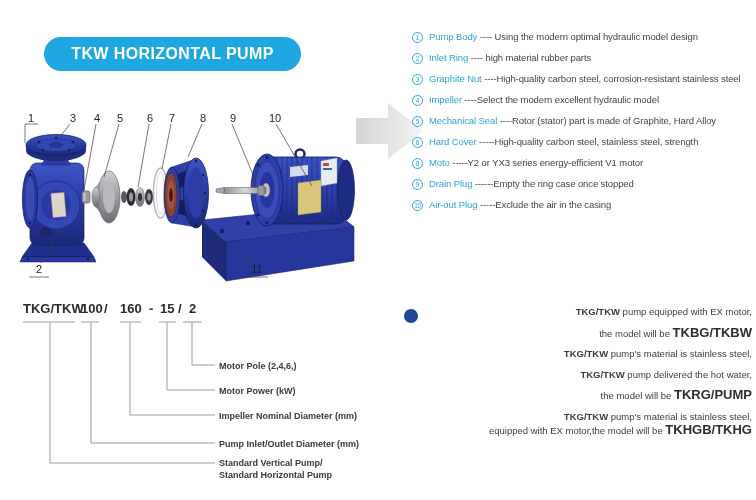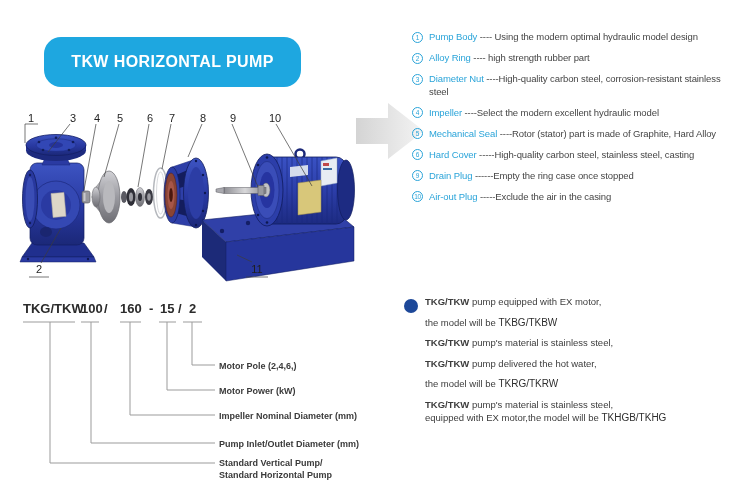--- a/index.html
+++ b/index.html
@@ -2,21 +2,21 @@
 <html style="--banner_blue: #1ea7e0; --list_cyan: #2aa4d9; --bullet_blue: #1d4899; --pump_blue: #2c3da5; --label_yellow: #d8c77a; --line_gray: #9b9b9b;"><head>
 <meta charset="utf-8">
 <style>
   html,body{margin:0;padding:0;}
   body{
     width:756px;height:500px;position:relative;background:#ffffff;overflow:hidden;
     font-family:"Liberation Sans",sans-serif;color:#3f3f3f;
   }
   
   .banner{
-    position:absolute;left:44px;top:37px;width:257px;height:50px;
+    position:absolute;left:44px;top:37px;width:257px;height:34px;
     background:var(--banner_blue,#1ea7e0);border-radius:17px;
     display:flex;align-items:center;justify-content:center;
   }
   .banner span{color:#ffffff;font-weight:bold;font-size:16px;letter-spacing:.4px;}
   
   .diagram{position:absolute;left:10px;top:95px;width:420px;height:200px;}
   .diagram text{font-family:"Liberation Sans",sans-serif;font-size:11px;fill:#1f1f1f;}
   
   .parts{position:absolute;left:412px;top:31px;width:330px;list-style:none;margin:0;padding:0;}
   .parts li{
@@ -29,27 +29,27 @@
     color:var(--list_cyan,#2aa4d9);font-size:6.5px;line-height:9px;text-align:center;
     letter-spacing:-.3px;
   }
   .pname,.cyan{color:var(--list_cyan,#2aa4d9);}
   
   .modelcode{position:absolute;left:20px;top:295px;width:352px;height:198px;}
   .modelcode text{font-family:"Liberation Sans",sans-serif;}
   .code-seg{font-size:13px;font-weight:bold;fill:#2b2b2b;}
   .code-label{font-size:9px;font-weight:bold;fill:#3a3a3a;}
   
-  .variants{position:absolute;left:400px;top:296px;width:352px;padding-left:25px;box-sizing:border-box;}
+  .variants{position:absolute;left:400px;top:306px;width:352px;padding-left:25px;box-sizing:border-box;text-align:right;}
   .bullet{position:absolute;left:4px;top:3px;width:14px;height:14px;border-radius:50%;
     background:var(--bullet_blue,#1d4899);}
   .vline{font-size:9.5px;line-height:12px;margin-bottom:8.5px;color:#3c3c3c;}
   .vline.tight{margin-bottom:1px;}
   .vprefix{font-weight:bold;}
-  .vcode{font-weight:normal;font-size:10px;color:#2e2e2e;}
+  .vcode{font-weight:bold;font-size:13px;color:#2e2e2e;}
 </style>
 </head>
 <body>
 
 <div class="banner">
   <span>TKW HORIZONTAL PUMP</span>
 </div>
 
 <svg class="diagram" viewBox="0 0 420 200">
   <defs>
@@ -234,25 +234,26 @@
     <text x="193" y="27">8</text>
     <text x="223" y="27">9</text>
     <text x="265" y="27">10</text>
     <text x="29" y="178">2</text>
     <text x="247" y="178">11</text>
   </g>
 </svg>
 
 <ul class="parts" id="parts-list">
     <li class="part-item"><span class="circ">1</span><span class="pname">Pump Body</span><span class="pdesc"> ---- Using the modern optimal hydraulic model design</span></li>
-    <li class="part-item"><span class="circ">2</span><span class="pname">Alloy Ring</span><span class="pdesc"> ---- high strength rubber part</span></li>
-    <li class="part-item"><span class="circ">3</span><span class="pname">Diameter Nut</span><span class="pdesc"> ----High-quality carbon steel, corrosion-resistant stainless steel</span></li>
+    <li class="part-item"><span class="circ">2</span><span class="pname">Inlet Ring</span><span class="pdesc"> ---- high material rubber parts</span></li>
+    <li class="part-item"><span class="circ">3</span><span class="pname">Graphite Nut</span><span class="pdesc"> ----High-quality carbon steel, corrosion-resistant stainless steel</span></li>
     <li class="part-item"><span class="circ">4</span><span class="pname">Impeller</span><span class="pdesc"> ----Select the modern excellent hydraulic model</span></li>
     <li class="part-item"><span class="circ">5</span><span class="pname">Mechanical Seal</span><span class="pdesc"> ----Rotor (stator) part is made of Graphite, Hard Alloy</span></li>
-    <li class="part-item"><span class="circ">6</span><span class="pname">Hard Cover</span><span class="pdesc"> -----High-quality carbon steel, stainless steel, casting</span></li>
+    <li class="part-item"><span class="circ">6</span><span class="pname">Hard Cover</span><span class="pdesc"> -----High-quality carbon steel, stainless steel, strength</span></li>
+    <li class="part-item"><span class="circ">8</span><span class="pname">Moto</span><span class="pdesc"> -----Y2 or YX3 series energy-efficient V1 motor</span></li>
     <li class="part-item"><span class="circ">9</span><span class="pname">Drain Plug</span><span class="pdesc"> ------Empty the ring case once stopped</span></li>
     <li class="part-item"><span class="circ">10</span><span class="pname">Air-out Plug</span><span class="pdesc"> -----Exclude the air in the casing</span></li>
   </ul>
 
 <svg class="modelcode" viewBox="0 0 352 198">
   <g stroke="#9b9b9b" stroke-width="1" fill="none">
     <path d="M3,27 H55"></path>
       <path d="M61,27 H79"></path>
       <path d="M100,27 H121"></path>
     <path d="M139,27 H156"></path>
@@ -278,16 +279,16 @@
   <text class="code-label" x="199" y="171">Standard Vertical Pump/</text>
   <text class="code-label" x="199" y="182.5">Standard  Horizontal Pump</text>
 </svg>
 
 <div class="variants" id="variants">
   <span class="bullet"></span>
 <div class="vline"><span class="vprefix">TKG/TKW</span><span> pump equipped with EX motor,</span></div>
     <div class="vline"><span>the model will be </span><span class="vcode">TKBG/TKBW</span></div>
     <div class="vline"><span class="vprefix">TKG/TKW</span><span> pump's material is stainless steel,</span></div>
     <div class="vline"><span class="vprefix">TKG/TKW</span><span> pump delivered the hot water,</span></div>
-    <div class="vline"><span>the model will be </span><span class="vcode">TKRG/TKRW</span></div>
+    <div class="vline"><span>the model will be </span><span class="vcode">TKRG/PUMP</span></div>
     <div class="vline tight"><span class="vprefix">TKG/TKW</span><span> pump's material is stainless steel,</span></div>
     <div class="vline"><span>equipped with EX motor,the model will be </span><span class="vcode">TKHGB/TKHG</span></div>
   </div>
 
 </body></html>

